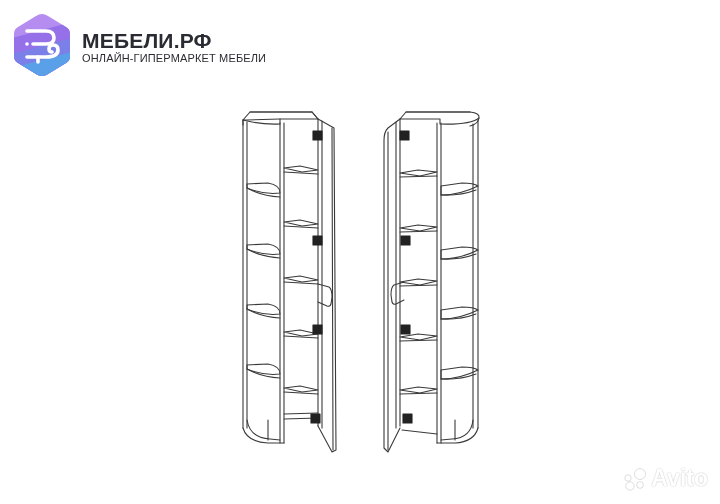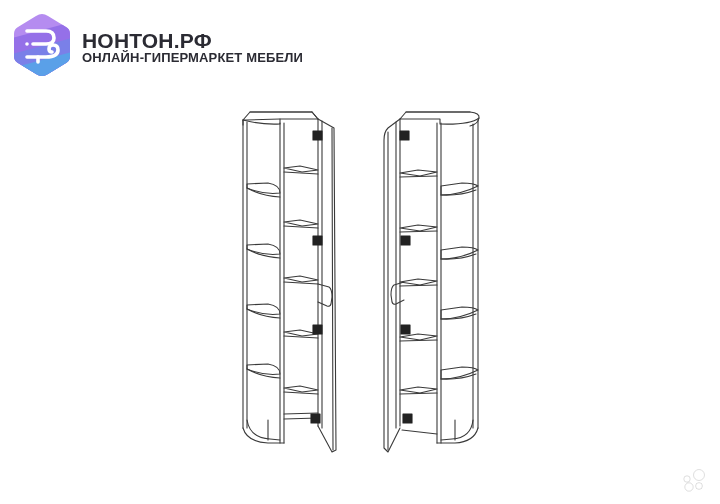--- a/index.html
+++ b/index.html
@@ -2,21 +2,21 @@
 <html><head>
 <meta charset="utf-8">
 <style>
   html, body { margin: 0; padding: 0; background: #ffffff; }
   body { width: 720px; height: 504px; position: relative; overflow: hidden; font-family: "Liberation Sans", sans-serif; }
 
   .logo { position: absolute; left: 12px; top: 12px; display: flex; align-items: center; }
   .logo-icon { width: 60px; height: 66px; }
   .logo-text { margin-left: 10px; margin-top: 2px; }
   .logo-title { font-family: "Liberation Sans", sans-serif; font-weight: bold; font-size: 21px; color: #2b2b33; letter-spacing: 0.2px; line-height: 24px; }
-  .logo-sub { font-family: "Liberation Sans", sans-serif; font-weight: bold; font-size: 13px; color: #2b2b33; letter-spacing: 0.15px; line-height: 10px; }
+  .logo-sub { font-family: "Liberation Sans", sans-serif; font-weight: normal; font-size: 11px; color: #2b2b33; letter-spacing: 0.15px; line-height: 10px; }
 
   .caption { position: absolute; left: 216px; top: 44px; width: 296px; text-align: center; font-family: "Liberation Serif", serif; font-size: 24.5px; line-height: 29px; color: #1e1e1e; }
   .caption div { white-space: nowrap; }
 
   .drawing { position: absolute; left: 0; top: 0; width: 720px; height: 504px; }
 
   .watermark { position: absolute; right: 12px; bottom: 12px; display: flex; align-items: center; opacity: 0.9; }
   .wm-dots { width: 28px; height: 24px; }
   .wm-text { font-family: "Liberation Sans", sans-serif; font-weight: bold; font-size: 23px; color: #ffffff; text-shadow: 0 0 2px rgba(0,0,0,0.22), 0 0 1px rgba(0,0,0,0.18); margin-left: 2px; }
 </style>
@@ -37,21 +37,21 @@
       <polygon points="0,56 60,40 60,66 0,66" fill="#5aa0e8"></polygon>
     </g>
     <g fill="none" stroke="#ffffff" stroke-width="3.6" stroke-linecap="round">
       <path d="M15 19 L34 19 Q42 19 42 26 Q42 32 34 32 L21 32"></path>
       <path d="M15 32 L15 32"></path>
       <path d="M15 45 L34 45 Q46 45 46 38 Q46 33 41 33 Q37 33 37 37 Q37 40 40 40"></path>
       <path d="M26 45 L26 50"></path>
     </g>
   </svg>
   <div class="logo-text">
-    <div class="logo-title">НОНТОН.РФ</div>
+    <div class="logo-title">МЕБЕЛИ.РФ</div>
     <div class="logo-sub">ОНЛАЙН-ГИПЕРМАРКЕТ МЕБЕЛИ</div>
   </div>
 </div>
 
 <div class="caption">
 </div>
 
 <svg class="drawing" viewBox="0 0 720 504" fill="none" stroke="#3a3a3a" stroke-width="1.1" stroke-linejoin="round" stroke-linecap="round">
 
   <g>
@@ -178,13 +178,14 @@
 
 <div class="watermark">
   <svg class="wm-dots" viewBox="0 0 28 24">
     <g fill="#ffffff" stroke="rgba(0,0,0,0.18)" stroke-width="0.8">
       <circle cx="19" cy="7" r="5.5"></circle>
       <circle cx="7" cy="11" r="3.2"></circle>
       <circle cx="19" cy="18" r="3.4"></circle>
       <circle cx="9" cy="19" r="4.2"></circle>
     </g>
   </svg>
+  <span class="wm-text">Avito</span>
 </div>
 
 </body></html>

